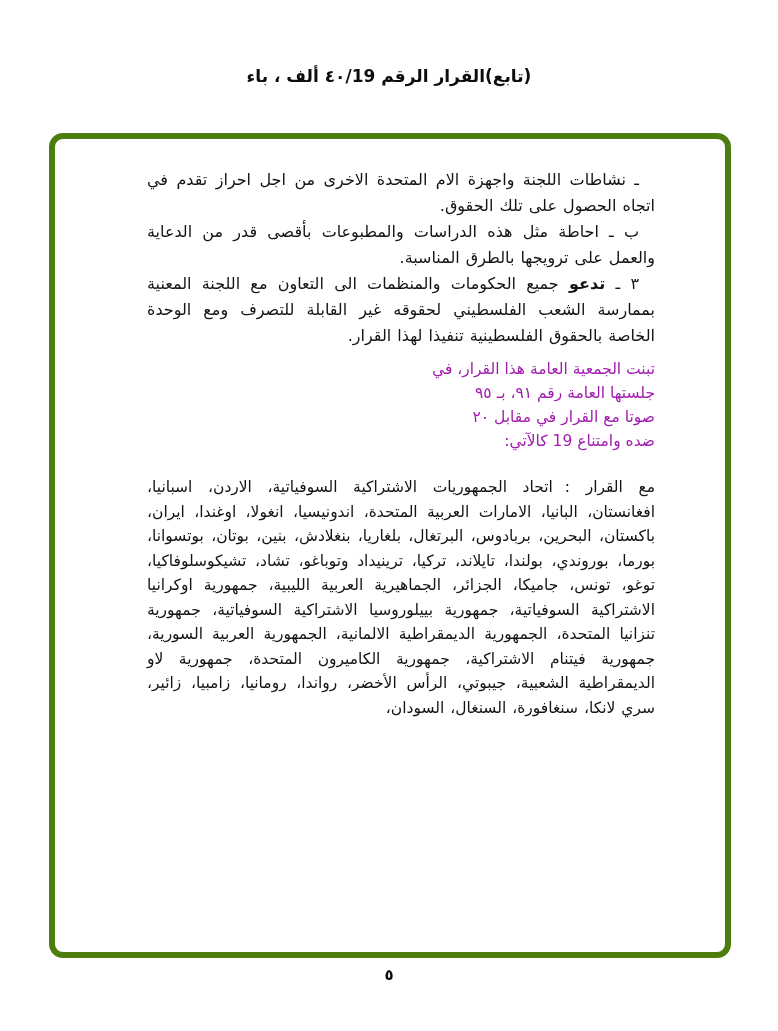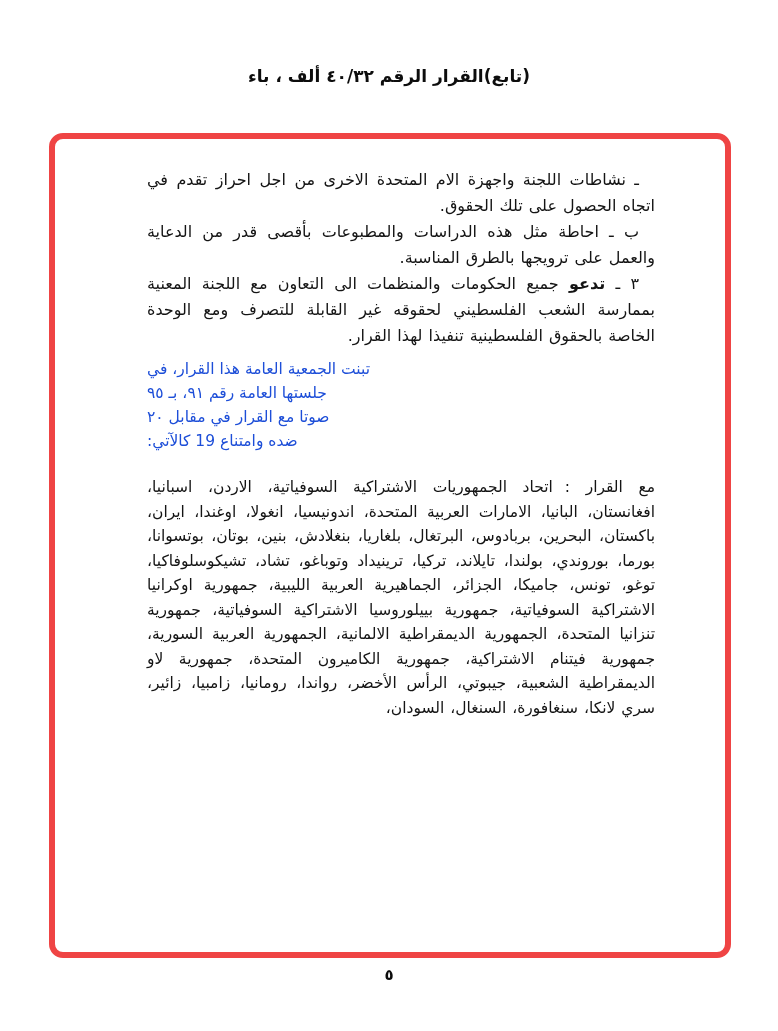--- a/index.html
+++ b/index.html
@@ -40,21 +40,21 @@
     color: #151515;
     letter-spacing: 0.2px;
   }
   .green-box {
     position: absolute;
     left: 49px;
     top: 133px;
     width: 682px;
     height: 825px;
     box-sizing: border-box;
-    border: 6px solid #ef4444;
+    border: 6px solid #4d7c0f;
     border-radius: 14px;
     background: #ffffff;
     overflow: hidden;
   }
   .text-col {
     position: absolute;
     top: 28px;
     left: 92px;   
     width: 508px; 
     direction: rtl;
@@ -69,24 +69,24 @@
     word-spacing: 1px;
     color: #141414;
   }
   .b { font-weight: bold; }
   .note {
     margin-top: 8px;
     direction: rtl;
   }
   .note div {
     direction: rtl;
-    text-align: left;   
+    text-align: right;   
     font-size: 15.5px;
     line-height: 24px;
-    color: #1d4ed8;
+    color: #a21caf;
   }
   p.vote {
     margin-top: 22px;
     text-indent: 0;
     font-size: 15.5px;
     line-height: 24.5px;
   }
   .vote-label {
     margin-left: 12px; 
     white-space: nowrap;
@@ -101,21 +101,21 @@
     font-size: 15px;
     color: #0d0d0d;
   }
 </style>
 </head>
 <body>
 
 <div class="page">
 
   <div class="hdr">
-    <div class="title">(تابع)القرار الرقم ٤٠/٣٢ ألف ، باء</div>
+    <div class="title">(تابع)القرار الرقم ٤٠/19 ألف ، باء</div>
   </div>
 
   <div class="green-box">
     <div class="text-col">
 
       <p>ـ نشاطات اللجنة واجهزة الام المتحدة الاخرى من اجل احراز تقدم في اتجاه الحصول على تلك الحقوق.</p>
 
       <p>ب ـ احاطة مثل هذه الدراسات والمطبوعات بأقصى قدر من الدعاية والعمل على ترويجها بالطرق المناسبة.</p>
 
 

